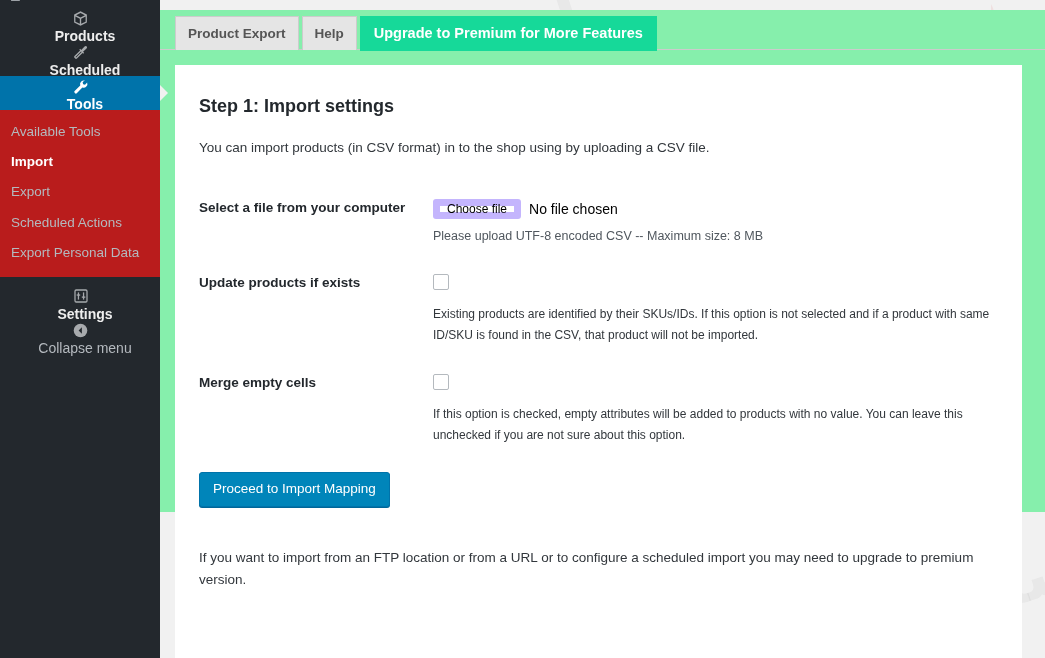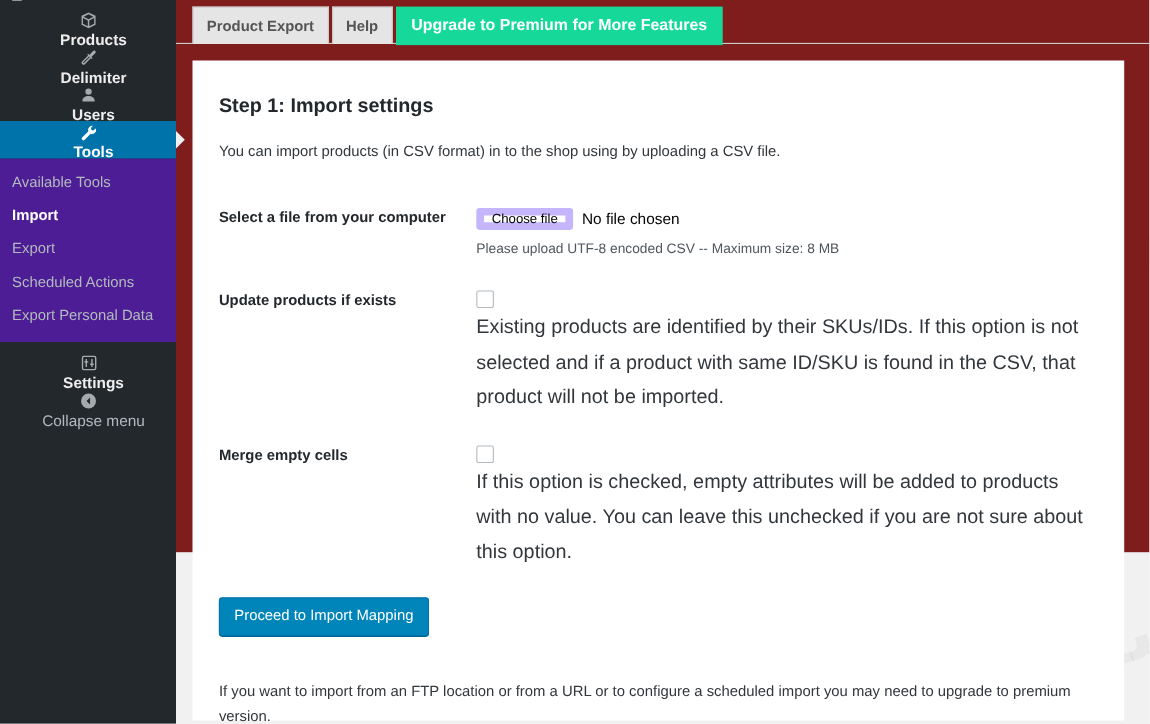--- a/index.html
+++ b/index.html
@@ -110,21 +110,21 @@
     padding: 0 5px;
     margin-left: 8px;
     border-radius: 10px;
     background: #d54e21;
     color: #fff;
     font-size: 11px;
     font-weight: 600;
     line-height: 1;
   }
   .submenu {
-    background: #4c1d95;
+    background: #b91c1c;
     padding: 7px 0 9px 0;
   }
   .submenu-item {
     padding: 6px 0 6px 11px;
     color: #b4b9be;
     font-size: 13.5px;
     cursor: pointer;
     line-height: 1.35;
     white-space: nowrap;
   }
@@ -133,23 +133,23 @@
     font-weight: bold;
   }
   .menu-sep {
     height: 9px;
     background: #23282d;
   }
 
   
   #content {
     position: absolute;
-    left: 160px; top: 0;
+    left: 160px; top: 10px;
     width: 885px; height: 502px;
-    background: #7f1d1d;
+    background: #86efac;
     z-index: 10;
   }
 
   
   #tabbar {
     position: absolute;
     left: 15px; top: 6px;
     height: 34px;
     display: flex;
     align-items: stretch;
@@ -270,22 +270,22 @@
     color: #000;
     white-space: nowrap;
   }
   .help-text {
     margin-top: 8px;
     font-size: 12.5px;
     color: #50575e;
     line-height: 1.55;
   }
   .desc {
-    margin-top: 2px;
-    font-size: 18px;
+    margin-top: 14px;
+    font-size: 12px;
     color: #32373c;
     line-height: 1.75;
     max-width: 570px;
   }
   input.cb {
     -webkit-appearance: none;
     appearance: none;
     width: 16px; height: 16px;
     margin: 0;
     border: 1px solid #b4b9be;
@@ -460,33 +460,24 @@
       </span>
       <span>Products</span>
     </div>
 
     <div class="menu-item">
       <span class="ic">
         <svg width="17" height="17" viewBox="0 0 20 20" fill="currentColor">
           <path d="M17.2 2.8c-.7-.7-1.7-.6-2.4.1L10.9 7 9.6 5.7l-1 1 .9.9-6.6 6.6c-.6.6-.6 1.5 0 2.1l.8.8c.6.6 1.5.6 2.1 0l6.6-6.6.9.9 1-1-1.3-1.3 4.1-3.9c.7-.7.8-1.7.1-2.4zM4.8 15.9l-.7-.7 6.5-6.5.7.7-6.5 6.5z"></path>
         </svg>
       </span>
-      <span>Delimiter</span>
-    </div>
-
-
-    <div class="menu-item">
-      <span class="ic">
-        <svg width="17" height="17" viewBox="0 0 20 20" fill="currentColor">
-          <circle cx="10" cy="6.2" r="3.4"></circle>
-          <path d="M10 10.8c-3.6 0-6.5 2.1-6.5 4.6v1.4h13v-1.4c0-2.5-2.9-4.6-6.5-4.6z"></path>
-        </svg>
-      </span>
-      <span>Users</span>
-    </div>
+      <span>Scheduled</span>
+    </div>
+
+
 
     <div class="menu-item active">
       <span class="ic">
         <svg width="17" height="17" viewBox="0 0 20 20" fill="currentColor">
           <path d="M15.6 3.2a4.5 4.5 0 0 0-5.9 5.6L3.1 15.4a1.4 1.4 0 0 0 0 2l.5.5a1.4 1.4 0 0 0 2 0l6.6-6.6a4.5 4.5 0 0 0 5.6-5.9l-2.5 2.5-2.2-.6-.6-2.2 2.1-2.1z"></path>
         </svg>
       </span>
       <span>Tools</span>
     </div>
 

